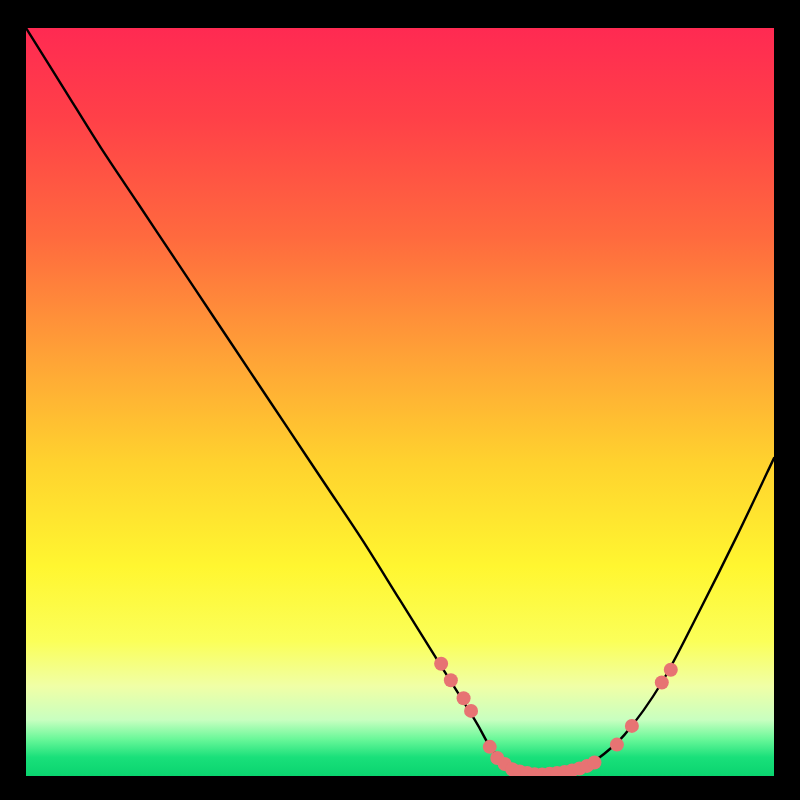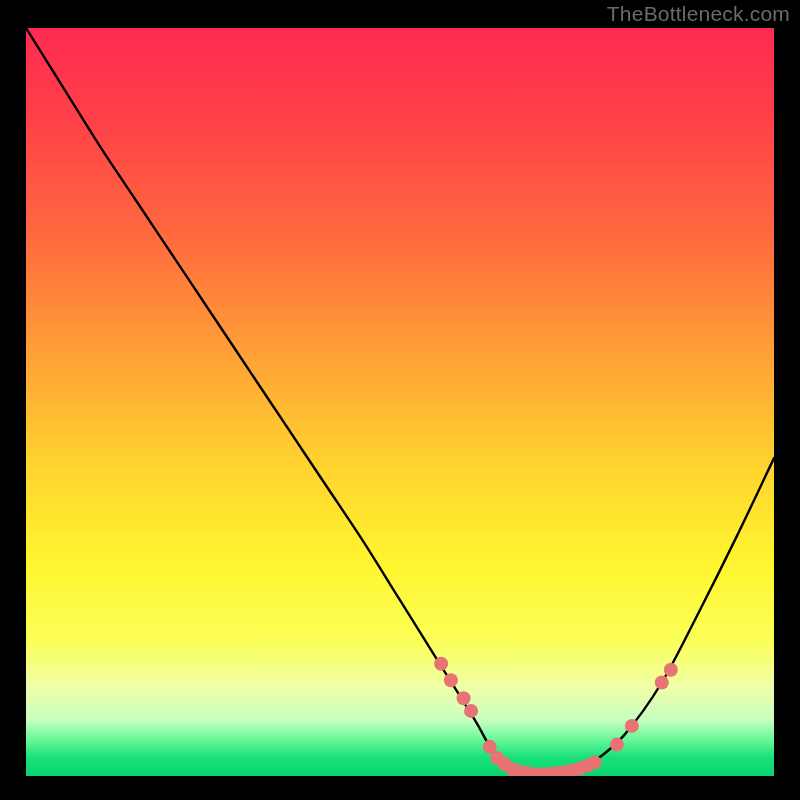--- a/index.html
+++ b/index.html
@@ -57,21 +57,20 @@
     top: 28px;
     width: 748px;
     height: 748px;
     z-index: 3;
   }
 </style>
 </head>
 <body>
 
 <div class="frame">
-  <div class="attribution">TheBottleneck.com</div>
 
   <div class="plot"></div>
 
   <svg class="overlay" viewBox="0 0 748 748" preserveAspectRatio="none">
     <path id="curve-path" fill="none" stroke="#000000" stroke-width="2.4" stroke-linecap="round" d="M 0.00 0.00 C 6.23 9.97, 24.93 39.89, 37.40 59.84 C 49.87 79.79, 62.33 100.36, 74.80 119.68 C 87.27 139.00, 99.73 157.08, 112.20 175.78 C 124.67 194.48, 137.13 213.18, 149.60 231.88 C 162.07 250.58, 174.53 269.28, 187.00 287.98 C 199.47 306.68, 211.93 325.38, 224.40 344.08 C 236.87 362.78, 249.33 381.48, 261.80 400.18 C 274.27 418.88, 286.73 437.58, 299.20 456.28 C 311.67 474.98, 324.13 493.06, 336.60 512.38 C 349.07 531.70, 361.53 552.27, 374.00 572.22 C 386.47 592.17, 398.93 612.11, 411.40 632.06 C 423.87 652.01, 440.07 677.56, 448.80 691.90 C 457.53 706.24, 458.77 710.97, 463.76 718.08 C 468.75 725.19, 472.49 729.92, 478.72 734.54 C 484.95 739.15, 493.68 743.51, 501.16 745.76 C 508.64 748.00, 516.12 748.25, 523.60 748.00 C 531.08 747.75, 538.56 746.75, 546.04 744.26 C 553.52 741.77, 559.75 739.27, 568.48 733.04 C 577.21 726.81, 587.18 719.95, 598.40 706.86 C 609.62 693.77, 623.33 675.07, 635.80 654.50 C 648.27 633.93, 660.73 607.75, 673.20 583.44 C 685.67 559.13, 698.13 534.20, 710.60 508.64 C 723.07 483.08, 741.77 443.19, 748.00 430.10"></path>
     <g id="markers">
         <circle cx="415.14" cy="635.80" r="7" fill="#e77373"></circle>
         <circle cx="424.86" cy="652.26" r="7" fill="#e77373"></circle>
         <circle cx="437.58" cy="670.21" r="7" fill="#e77373"></circle>
         <circle cx="445.06" cy="682.92" r="7" fill="#e77373"></circle>

